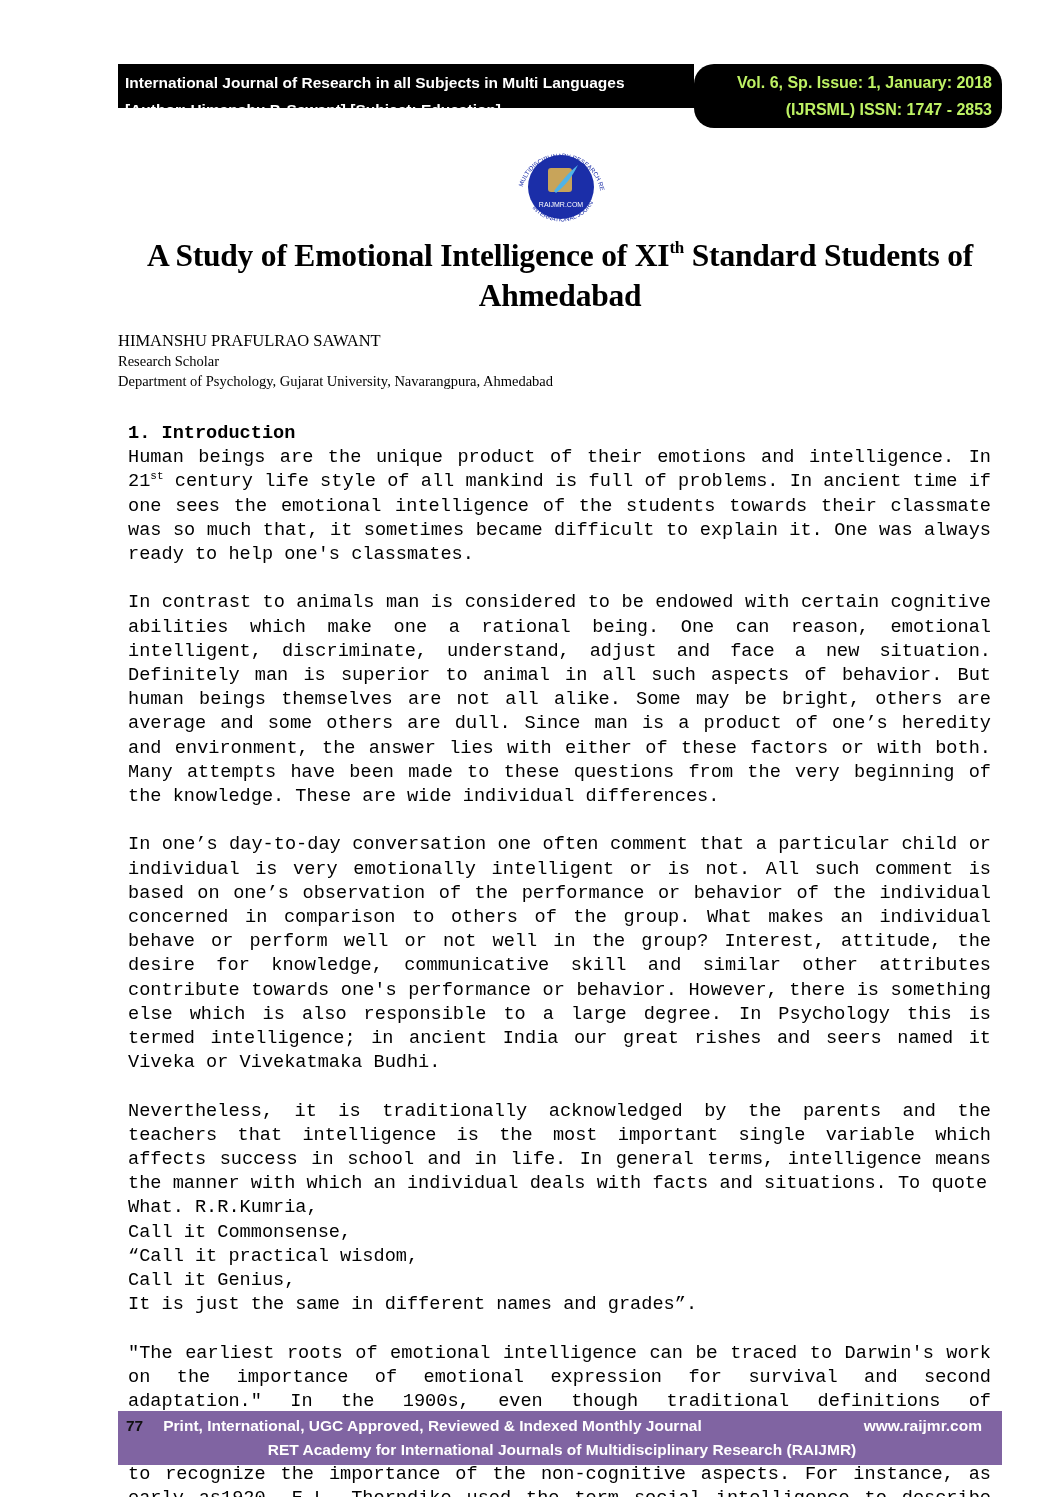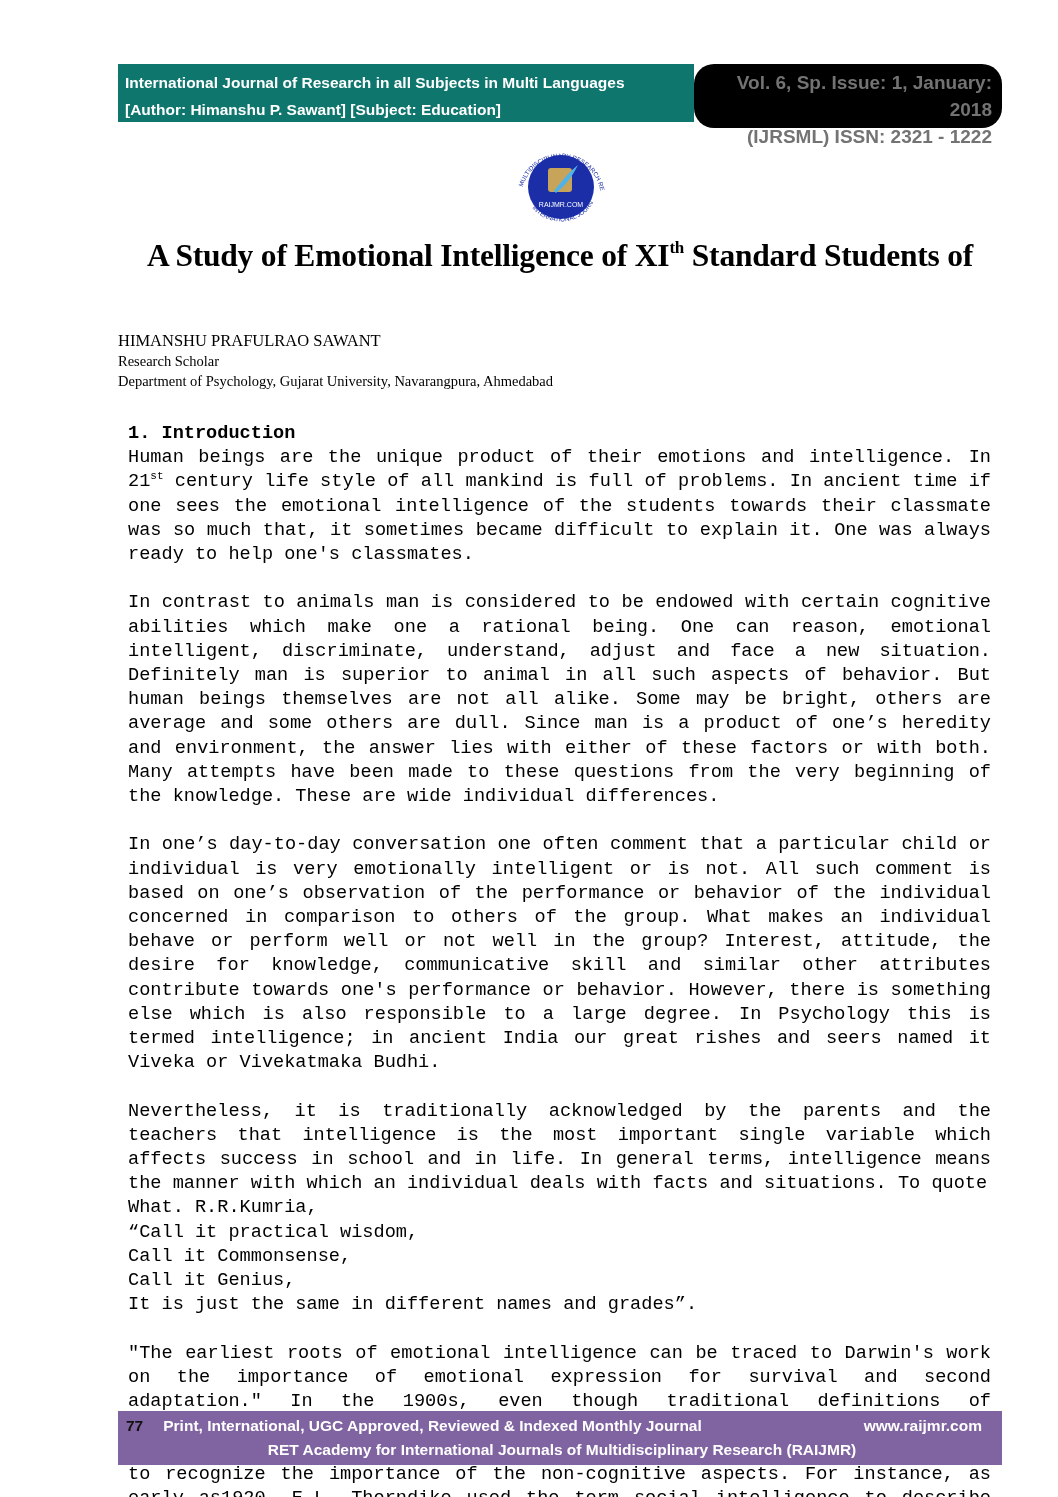--- a/index.html
+++ b/index.html
@@ -1,19 +1,19 @@
 <!DOCTYPE html>
 <html><head>
 <meta charset="utf-8">
 <style>
   html, body { margin:0; padding:0; background:#ffffff; }
   body { width:1058px; height:1497px; position:relative; overflow:hidden; font-family:"Liberation Serif", serif; color:#000; }
   .hdr { position:absolute; left:118px; top:64px; width:884px; height:64px; display:flex; }
-  .hdr-left { background:#0f766e; width:576px; height:58px; color:#fff; font-family:"Liberation Sans", sans-serif; font-weight:bold; font-size:15.5px; line-height:27px; padding:5px 0 0 7px; box-sizing:border-box; }
-  .hdr-right { background:#000; flex:1; height:64px; color:#737373; font-family:"Liberation Sans", sans-serif; font-weight:bold; font-size:19px; line-height:27px; padding:5px 10px 0 0; box-sizing:border-box; text-align:right;border-radius:20px; }
+  .hdr-left { background:#000000; width:576px; height:44px; color:#fff; font-family:"Liberation Sans", sans-serif; font-weight:bold; font-size:15.5px; line-height:27px; padding:5px 0 0 7px; box-sizing:border-box; }
+  .hdr-right { background:#000; flex:1; height:64px; color:#bef264; font-family:"Liberation Sans", sans-serif; font-weight:bold; font-size:16px; line-height:27px; padding:5px 10px 0 0; box-sizing:border-box; text-align:right;border-radius:20px; }
   .logo { position:absolute; left:506px; top:141px; width:110px; height:90px; }
   .title { position:absolute; left:118px; top:236px; width:884px; text-align:center; font-weight:bold; font-size:31.5px; line-height:40px; letter-spacing:-0.2px; }
   .title sup { font-size:17px; line-height:0; vertical-align:super; position:relative; top:-2px; }
   .author { position:absolute; left:118px; top:331px; width:884px; text-align:left; font-size:16.5px; line-height:20px; }
   .aff { font-size:14.5px; line-height:20px; }
   .body { position:absolute; left:128px; top:422px; width:863px; font-size:18.6px; line-height:24.2px;font-family:Liberation Mono, monospace; }
   .body p { margin:0 0 24.2px 0; text-align:justify; }
   .body p.lastline { text-align-last:left; }
   .sect { font-weight:bold; margin:0 !important; }
   .quote { margin:0 !important; text-align:left !important; }
@@ -27,21 +27,21 @@
 </head>
 <body>
 
 <div class="hdr">
   <div class="hdr-left">
     <div>International Journal of Research in all Subjects in Multi Languages</div>
     <div>[Author: Himanshu P. Sawant] [Subject: Education]</div>
   </div>
   <div class="hdr-right">
     <div>Vol. 6, Sp. Issue: 1, January: 2018</div>
-    <div>(IJRSML)  ISSN: 2321 - 1222</div>
+    <div>(IJRSML)  ISSN: 1747 - 2853</div>
   </div>
 </div>
 
 <div class="logo">
   <svg width="110" height="90" viewBox="0 0 110 90">
     <defs>
       <path id="ringTop" d="M 16 48 A 40 40 0 0 1 94 48"></path>
       <path id="ringBot" d="M 22 60 A 36 34 0 0 0 88 60"></path>
     </defs>
     <ellipse cx="55" cy="46" rx="46" ry="44" fill="#ffffff"></ellipse>
@@ -53,37 +53,38 @@
       <textPath href="#ringBot" startOffset="8">INTERNATIONAL JOURNALS OF</textPath>
     </text>
     <rect x="42" y="27" width="24" height="24" rx="3" fill="#c8a45a"></rect>
     <path d="M48 50 C 56 40, 62 32, 72 24 C 66 36, 60 44, 50 52 Z" fill="#4fb3e8"></path>
     <text x="55" y="66" text-anchor="middle" font-family="Liberation Sans, sans-serif" font-size="7" fill="#ffffff">RAIJMR.COM</text>
   </svg>
 </div>
 
 <div class="title">
   <div><span>A Study of Emotional Intelligence of XI</span><sup>th</sup><span> Standard Students of</span></div>
+  <div>Ahmedabad</div>
 </div>
 
 <div class="author">
   <div>HIMANSHU PRAFULRAO SAWANT</div>
   <div class="aff">Research Scholar</div>
   <div class="aff">Department of Psychology, Gujarat University, Navarangpura, Ahmedabad</div>
 </div>
 
 <div class="body">
   <p class="sect">1. Introduction</p>
   <p class="lastline"><span>Human beings are the unique product of their emotions and intelligence. In 21</span><sup>st</sup><span> century life style of all mankind is full of problems. In ancient time if one sees the emotional intelligence of the students towards their classmate was so much that, it sometimes became difficult to explain it. One was always ready to help one's classmates.</span></p>
   <p class="lastline">In contrast to animals man is considered to be endowed with certain cognitive abilities which make one a rational being. One can reason, emotional intelligent, discriminate, understand, adjust and face a new situation. Definitely man is superior to animal in all such aspects of behavior. But human beings themselves are not all alike. Some may be bright, others are average and some others are dull. Since man is a product of one’s heredity and environment, the answer lies with either of these factors or with both. Many attempts have been made to these questions from the very beginning of the knowledge. These are wide individual differences.</p>
   <p class="lastline">In one’s day-to-day conversation one often comment that a particular child or individual is very emotionally intelligent or is not. All such comment is based on one’s observation of the performance or behavior of the individual concerned in comparison to others of the group. What makes an individual behave or perform well or not well in the group? Interest, attitude, the desire for knowledge, communicative skill and similar other attributes contribute towards one's performance or behavior. However, there is something else which is also responsible to a large degree. In Psychology this is termed intelligence; in ancient India our great rishes and seers named it Viveka or Vivekatmaka Budhi.</p>
   <p class="lastline" style="margin:0;">Nevertheless, it is traditionally acknowledged by the parents and the teachers that intelligence is the most important single variable which affects success in school and in life. In general terms, intelligence means the manner with which an individual deals with facts and situations. To quote</p>
   <p class="quote">What. R.R.Kumria,</p>
+  <p class="quote">Call it Commonsense,</p>
   <p class="quote">“Call it practical wisdom,</p>
-  <p class="quote">Call it Commonsense,</p>
   <p class="quote">Call it Genius,</p>
   <p class="quote" style="margin-bottom:24.2px !important;">It is just the same in different names and grades”.</p>
   <p class="lastline">"The earliest roots of emotional intelligence can be traced to Darwin's work on the importance of emotional expression for survival and second adaptation." In the 1900s, even though traditional definitions of intelligence emphasized cognitive aspects such as memory and problem-solving, several influential researchers in the intelligence field of study had begun to recognize the importance of the non-cognitive aspects. For instance, as early as1920, E.L. Thorndike used the term social intelligence to describe the skill of understanding and managing other people.</p>
 </div>
 
 <div class="ftr">
   <div class="ftr-row1">
     <span class="ftr-num">77</span>
     <span>Print, International, UGC Approved,  Reviewed &amp; Indexed Monthly Journal</span>
     <span class="ftr-url">www.raijmr.com</span>

